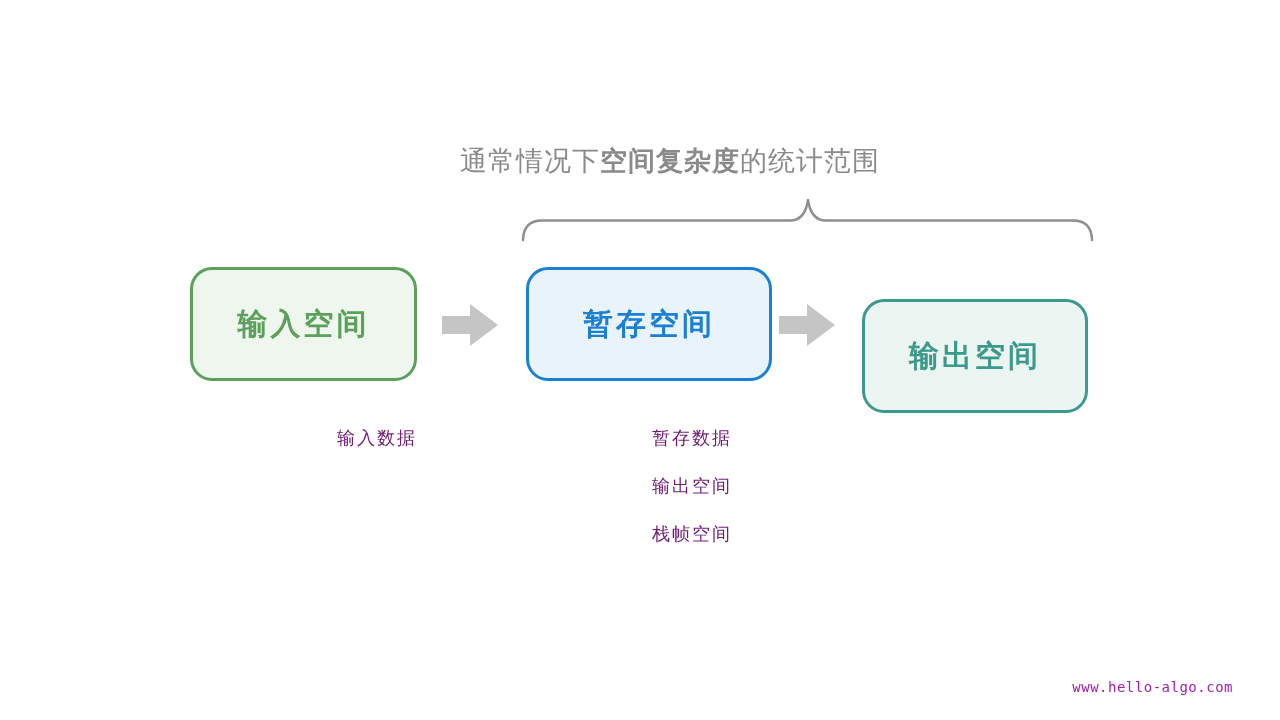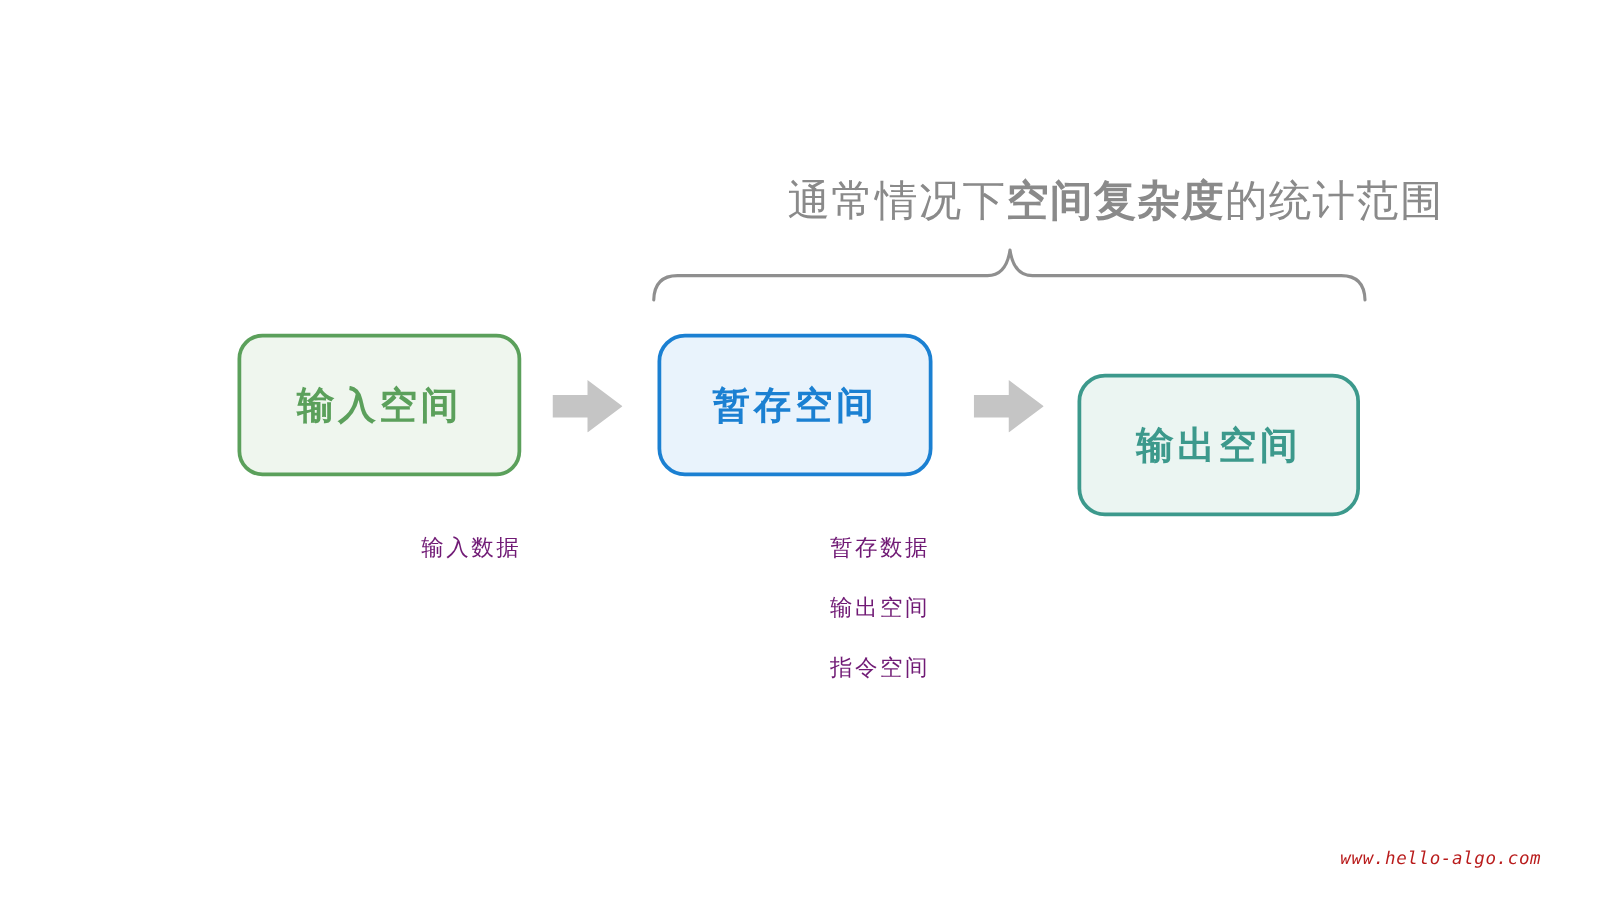--- a/index.html
+++ b/index.html
@@ -14,22 +14,22 @@
     height: 720px;
     background: #ffffff;
     overflow: hidden;
   }
   
   .diagram-title {
     position: absolute;
     left: 460px;
     top: 145px;
     width: 695px;
-    text-align: right;
-    font-size: 34px;
+    text-align: left;
+    font-size: 27px;
     line-height: 32px;
     color: #8a8a8a;
     letter-spacing: 1px;
     white-space: nowrap;
   }
   .diagram-title .bold { font-weight: bold; }
 
   
   .brace-svg {
     position: absolute;
@@ -56,21 +56,21 @@
     border: 3px solid;
     display: flex;
     align-items: center;
     justify-content: center;
     font-size: 30px;
     font-weight: bold;
     letter-spacing: 3px;
     white-space: nowrap;
   }
   .box-input  { left: 190px; width: 227px; }
-  .box-temp   { left: 526px; width: 220px; }
+  .box-temp   { left: 526px; width: 246px; }
   .box-output { left: 862px; width: 226px; }
 
   
   .flow-arrow {
     position: absolute;
     top: 304px;
     width: 56px;
     height: 42px;
   }
   .arrow-1 { left: 442px; }
@@ -81,21 +81,21 @@
     position: absolute;
     top: 414px;
     text-align: right;
     font-size: 18px;
     line-height: 48px;
     color: #701a75;
     letter-spacing: 2px;
     white-space: nowrap;
   }
   .col-input  { left: 190px; width: 227px; }
-  .col-temp   { left: 520px; width: 224px; }
+  .col-temp   { left: 508px; width: 224px; }
   .col-output { left: 862px; width: 226px; }
 
   
   .watermark {
     position: absolute;
     right: 47px;
     top: 679px;
     font-family: "DejaVu Sans Mono", "Liberation Mono", monospace;
     font-size: 14px;
     color: #c9c9c9;
@@ -108,21 +108,21 @@
 <div class="canvas">
 
   <div class="diagram-title">
     <span>通常情况下</span><span class="bold">空间复杂度</span><span>的统计范围</span>
   </div>
 
   <svg class="brace-svg" viewBox="0 0 575 48" aria-hidden="true">
     <path class="brace-path" d="M 3 44 Q 3.5 24.5 22 24.5 L 270 24.5 Q 285 24.5 288 4 Q 291 24.5 306 24.5 L 553 24.5 Q 571.5 24.5 572 44"></path>
   </svg>
 
-  <div class="flow-box box-input" style="color: rgb(91, 160, 91); border-color: rgb(91, 160, 91); background-color: rgb(239, 246, 238); border-radius: 20px;">
+  <div class="flow-box box-input" style="color: rgb(91, 160, 91); border-color: rgb(91, 160, 91); background-color: rgb(239, 246, 238);">
     <span>输入空间</span>
   </div>
 
   <div class="flow-box box-temp" style="color: rgb(27, 128, 210); border-color: rgb(27, 128, 210); background-color: rgb(233, 243, 252);">
     <span>暂存空间</span>
   </div>
 
   <div class="flow-box box-output" style="color: rgb(60, 153, 140); border-color: rgb(60, 153, 140); background-color: rgb(235, 245, 242); margin-top: 32px;">
     <span>输出空间</span>
   </div>
@@ -134,19 +134,19 @@
     <polygon points="0,12 28,12 28,0 56,21 28,42 28,30 0,30" style="fill: rgb(197, 197, 197);"></polygon>
   </svg>
 
   <div class="label-col col-input">
     <div>输入数据</div>
   </div>
 
   <div class="label-col col-temp">
     <div>暂存数据</div>
     <div>输出空间</div>
-    <div>指令空间</div>
+    <div>栈帧空间</div>
   </div>
 
 
-  <div class="watermark" style="color: #b91c1c; font-style: italic;">www.hello-algo.com</div>
+  <div class="watermark" style="color: #a21caf;">www.hello-algo.com</div>
 
 </div>
 
 </body></html>

